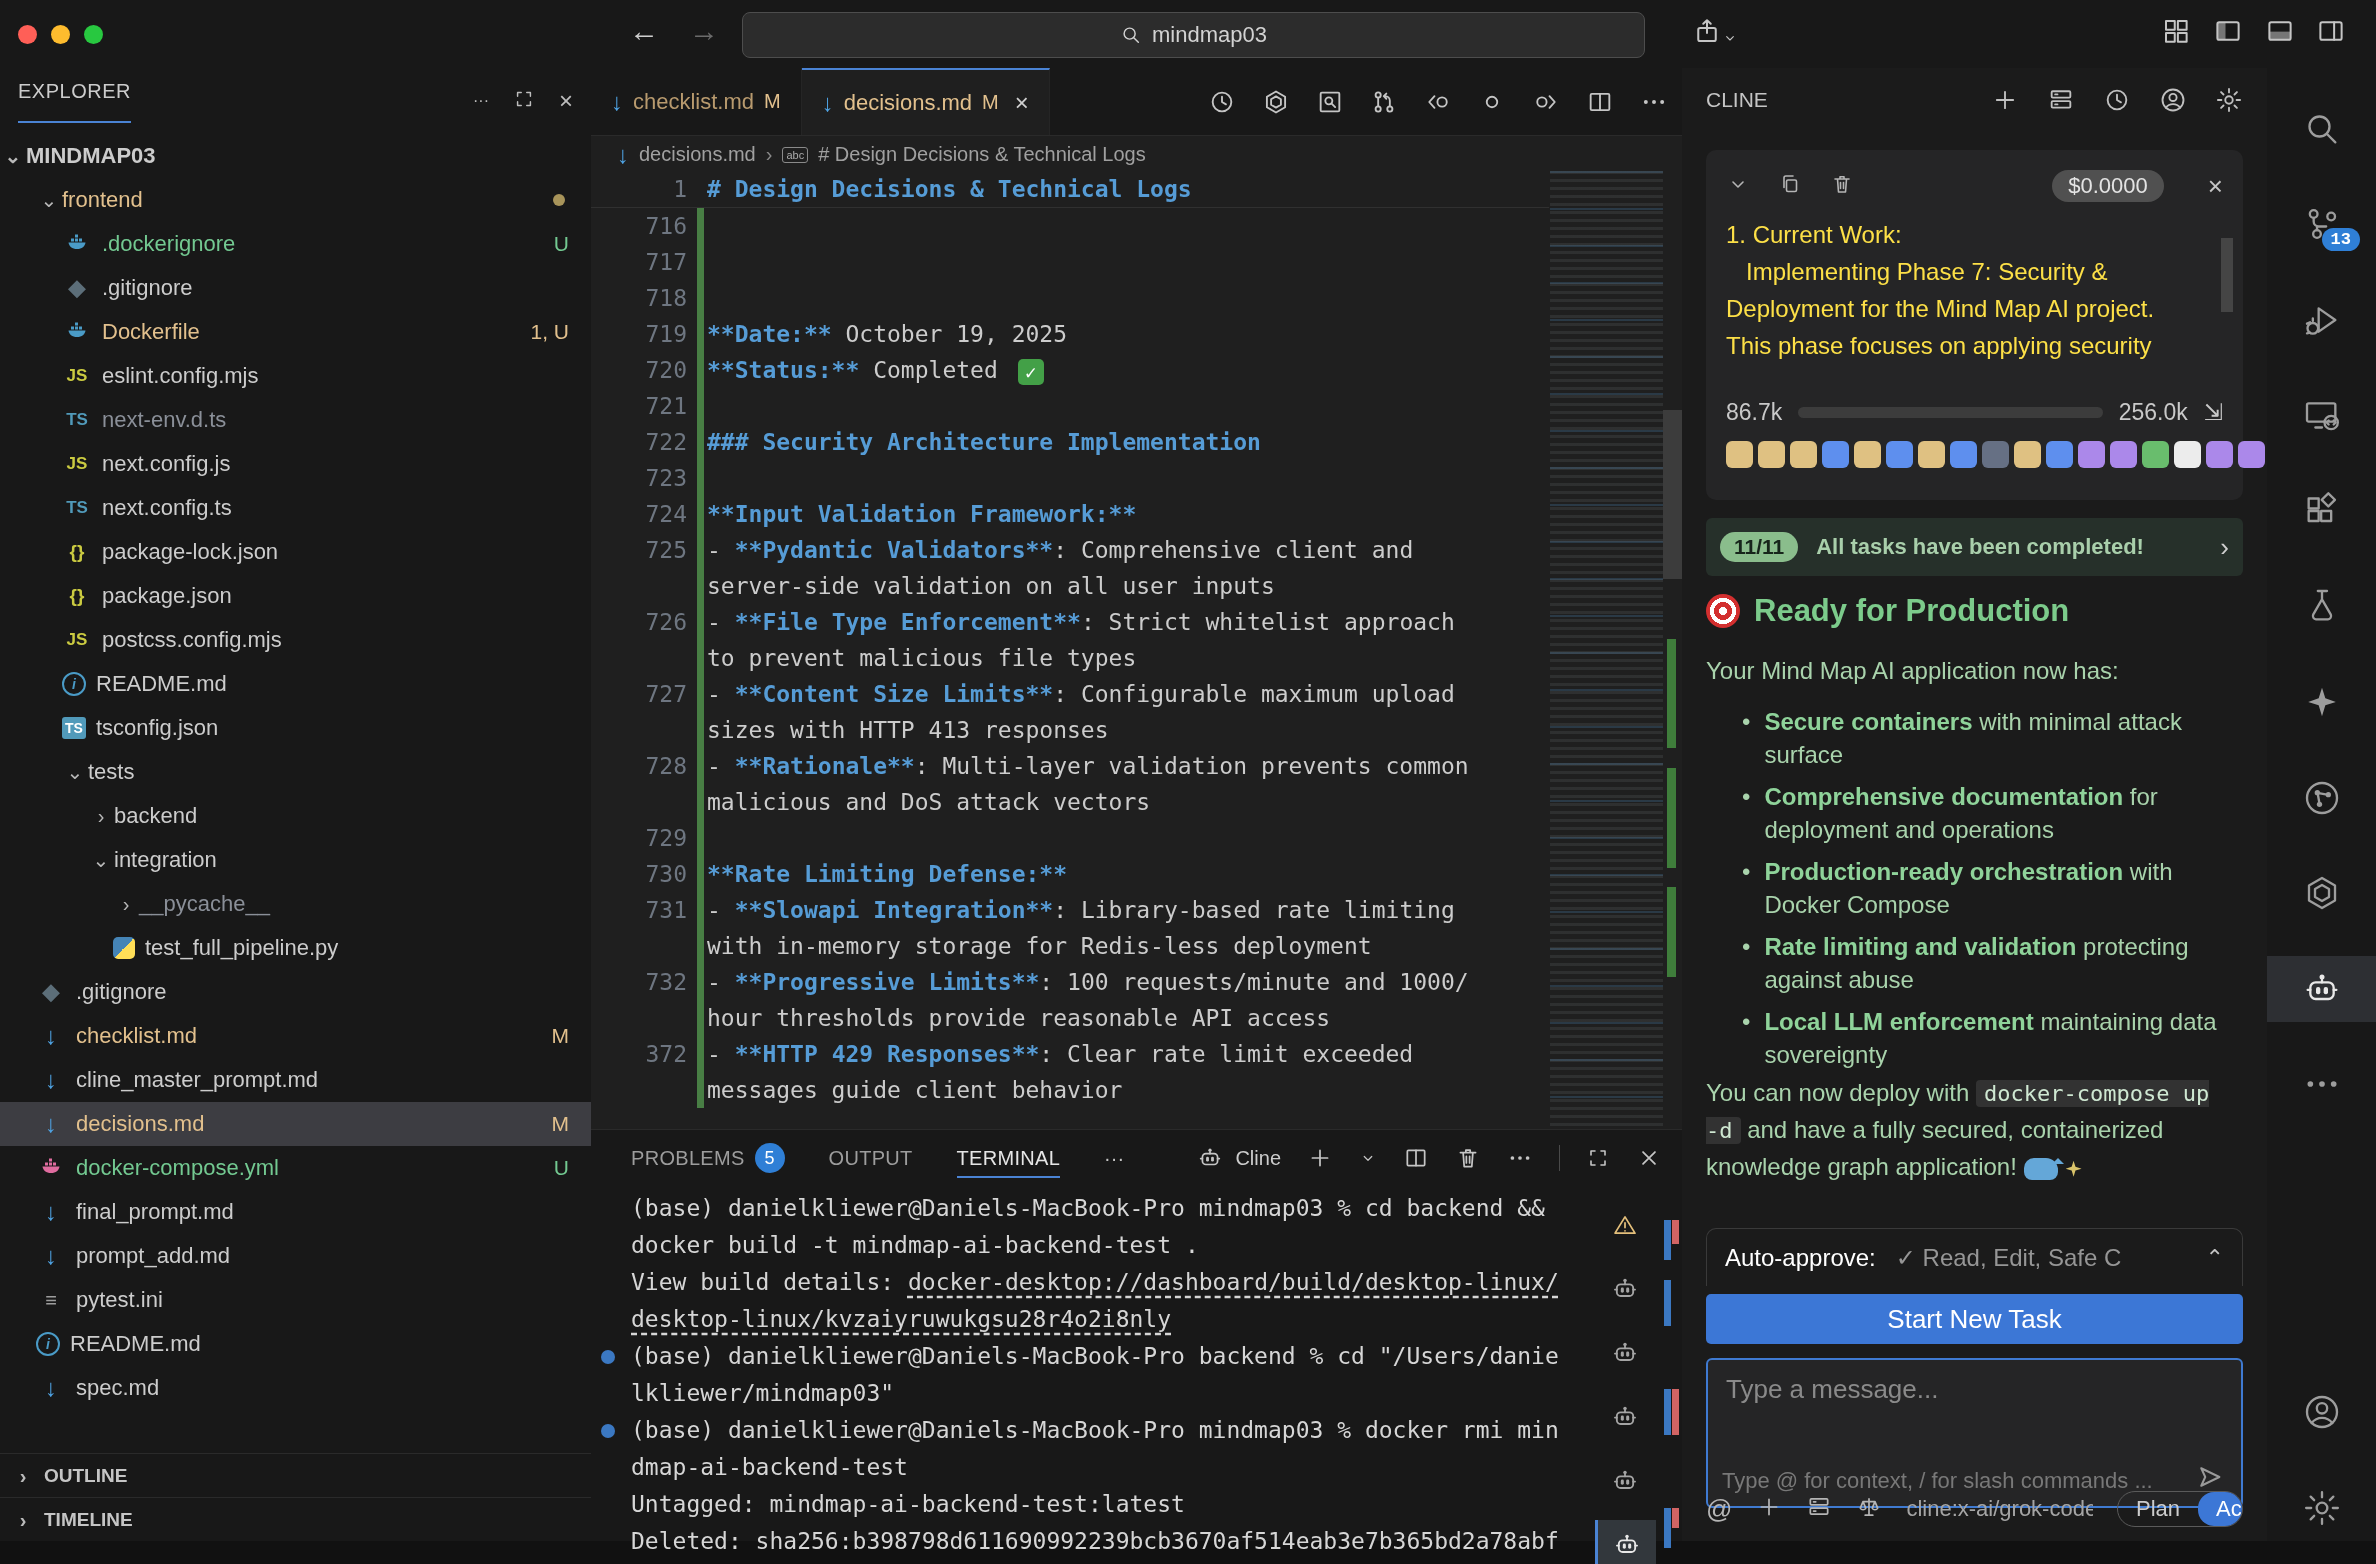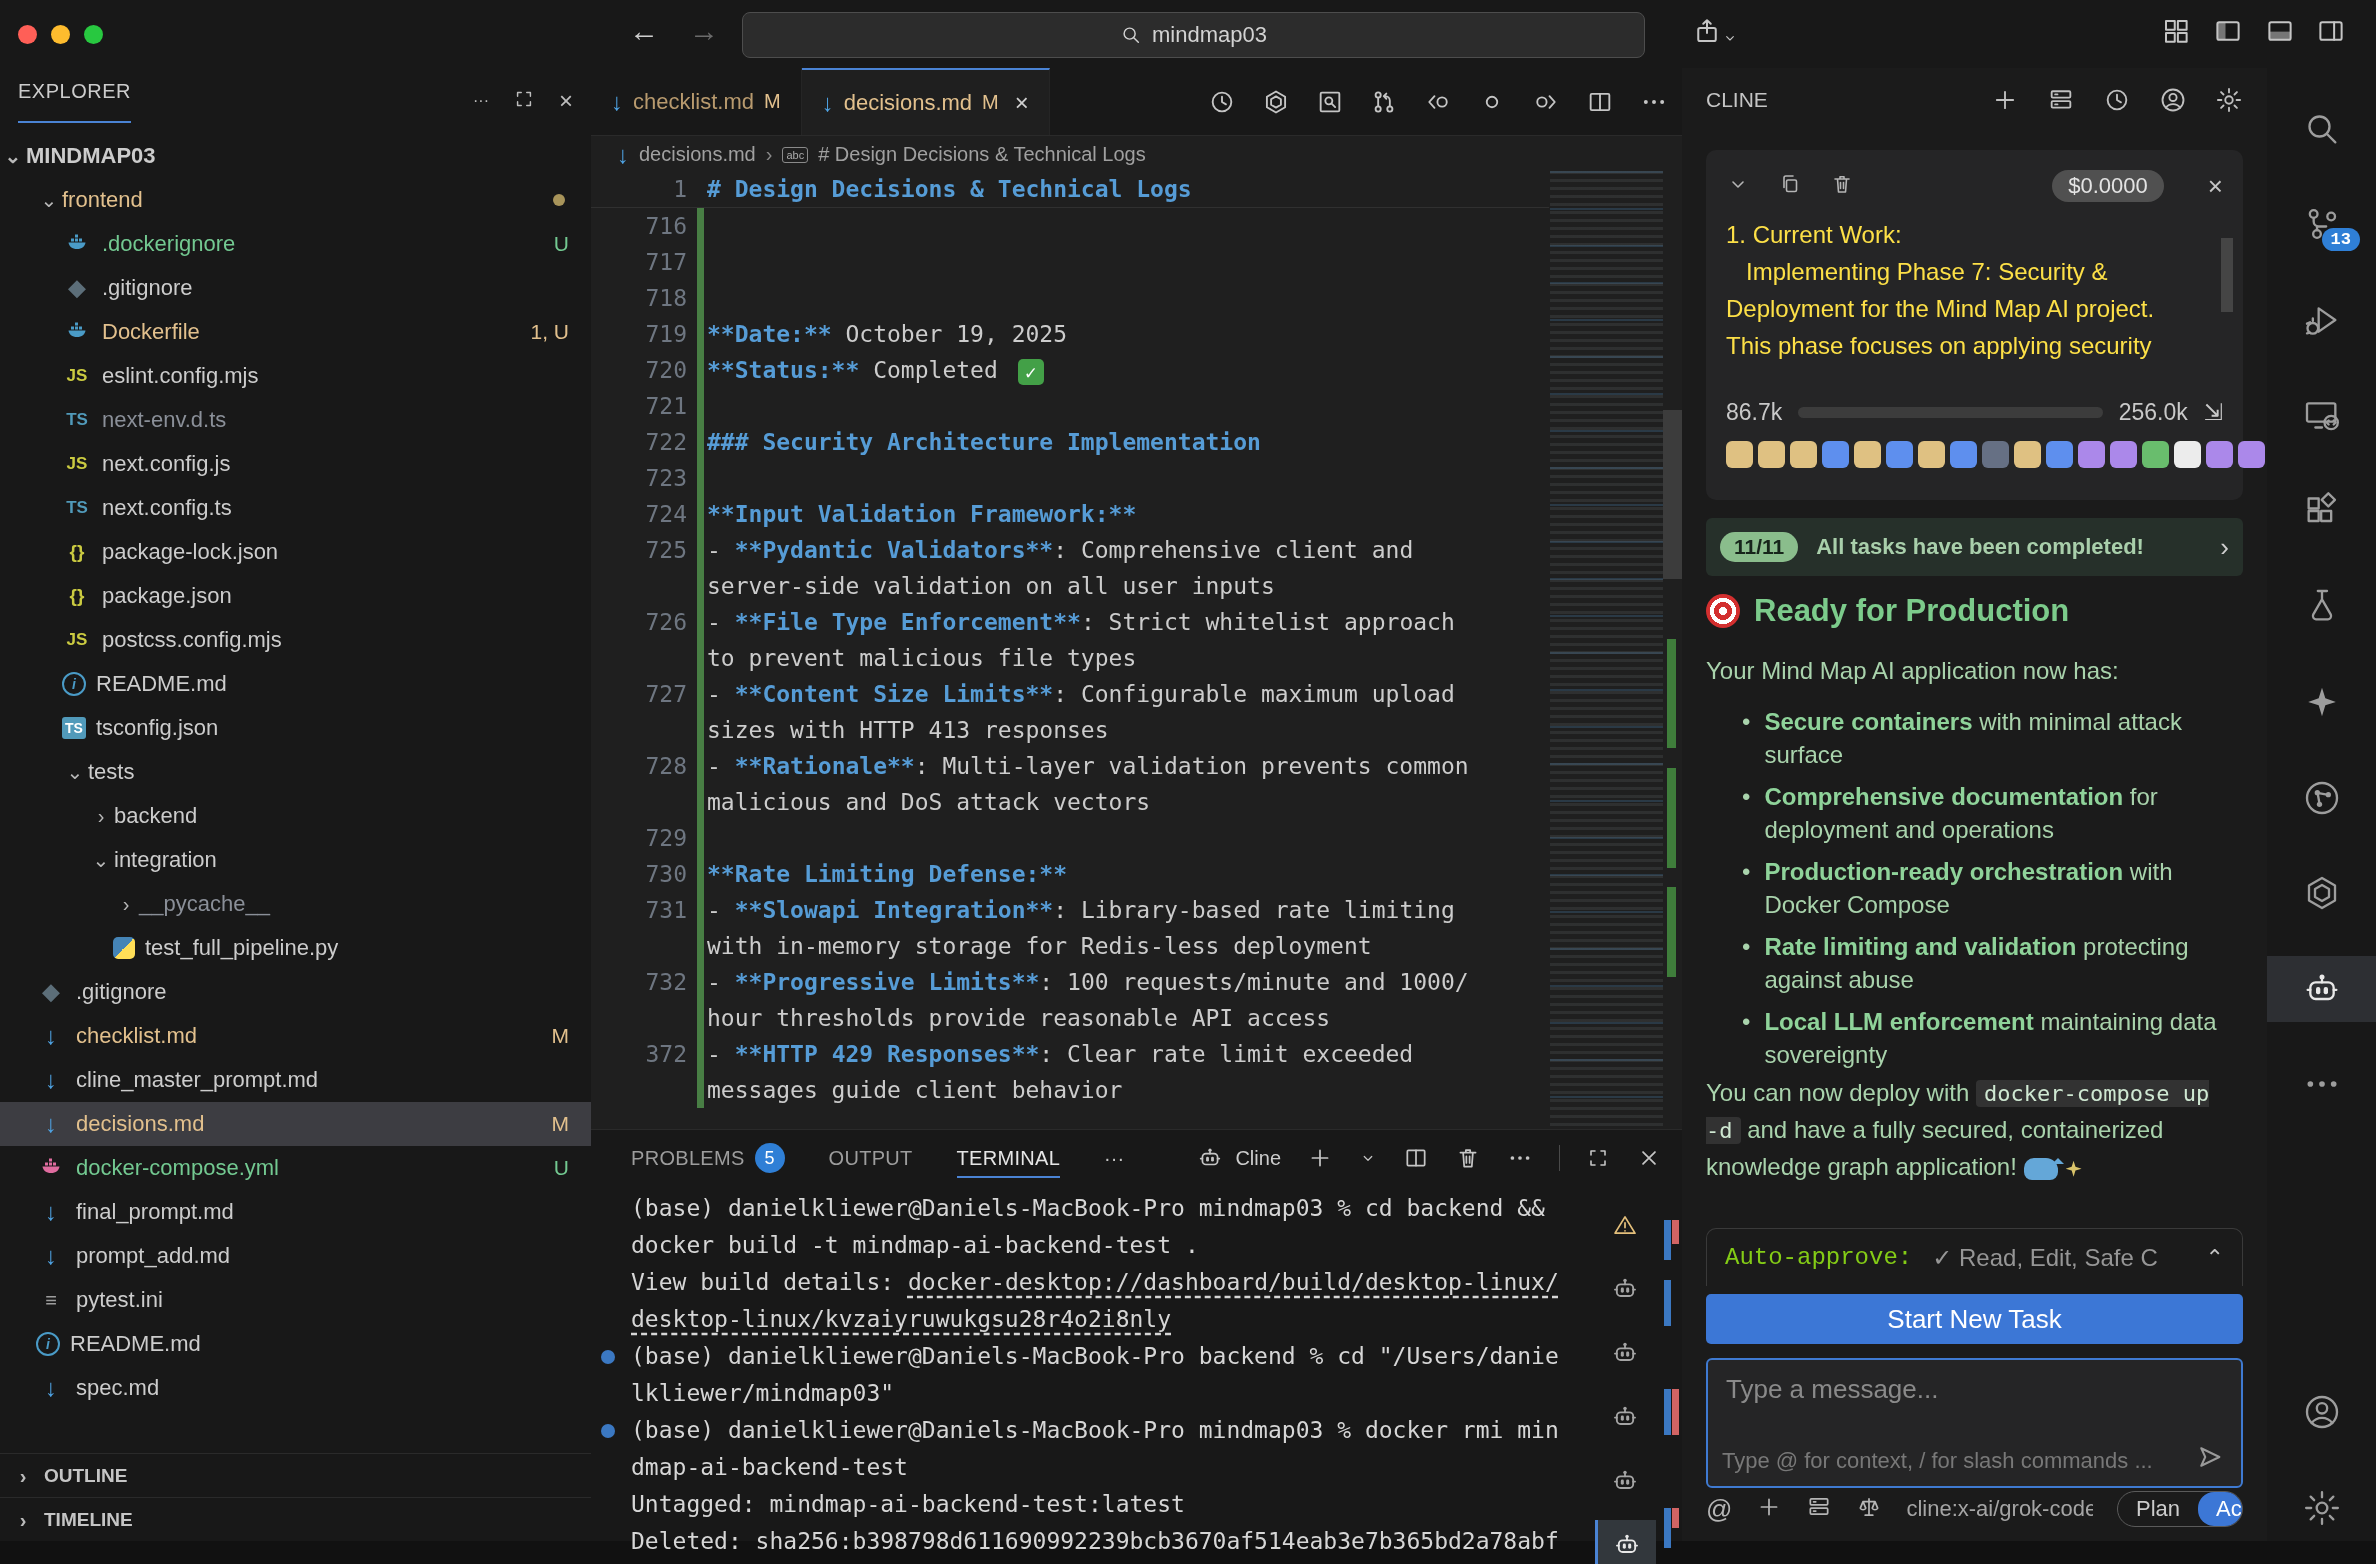--- a/index.html
+++ b/index.html
@@ -106,25 +106,25 @@
   #bullets .bdot{flex:none;}
   #bullets b{color:#8fd39a;}
   #deploy{position:absolute;left:24px;right:40px;top:1007px;font-size:24px;line-height:36px;color:#a9d3ac;}
   .inlinecode{font-family:"DejaVu Sans Mono",monospace;background:#323232;color:#cfe8d2;padding:1px 8px;border-radius:4px;font-size:22px;}
   .whale{display:inline-block;width:34px;height:22px;background:#64a7d8;border-radius:10px 12px 8px 8px;position:relative;vertical-align:middle;}
   .whale:after{content:"";position:absolute;right:-6px;top:-6px;border:6px solid transparent;border-bottom-color:#64a7d8;}
   .sparkle2{display:inline-block;width:16px;height:16px;background:#d9c36a;vertical-align:middle;margin-left:8px;
       clip-path:polygon(50% 0,62% 38%,100% 50%,62% 62%,50% 100%,38% 62%,0 50%,38% 38%);}
   #autoapprove{position:absolute;left:24px;right:24px;top:1160px;height:58px;border:1px solid #3a3a3a;border-bottom:none;
       border-radius:10px 10px 0 0;display:flex;align-items:center;padding:0 18px;gap:20px;box-sizing:border-box;}
-  #autoapprove .lab{color:#84cc16;font-size:24px;font-family:Liberation Mono, monospace;}
+  #autoapprove .lab{color:#ffffff;font-size:24px;}
   #autoapprove .val{color:#969696;font-size:24px;white-space:nowrap;overflow:hidden;flex:1;}
   #startbtn{position:absolute;left:24px;right:24px;top:1226px;height:50px;background:#3c77d6;border-radius:5px;
       color:#fff;font-size:26px;display:flex;align-items:center;justify-content:center;}
-  #msgbox{position:absolute;left:24px;right:24px;top:1290px;height:130px;background:#252526;border:2px solid #3f7ad1;border-radius:6px;box-sizing:border-box;}
+  #msgbox{position:absolute;left:24px;right:24px;top:1290px;height:150px;background:#252526;border:2px solid #3f7ad1;border-radius:6px;box-sizing:border-box;}
   #msgbox .ph1{position:absolute;left:18px;top:14px;font-size:26px;color:#8a8a8a;}
   #msgbox .ph2{position:absolute;left:14px;bottom:12px;font-size:22px;color:#787878;}
   #msgbox .send{position:absolute;right:16px;bottom:10px;color:#9a9a9a;}
   #cline-foot{position:absolute;left:24px;right:24px;top:1423px;display:flex;align-items:center;gap:24px;color:#b5b5b5;}
   #cline-foot .model{font-size:22px;color:#a5a5a5;white-space:nowrap;overflow:hidden;max-width:219px;}
   .toggle{margin-left:auto;display:flex;border:1px solid #5a5a5a;border-radius:18px;overflow:hidden;font-size:22px;}
   .toggle .seg{padding:4px 18px;color:#cccccc;}
   .toggle .seg.on{background:#3c77d6;color:#fff;border-radius:16px;}
 
   

